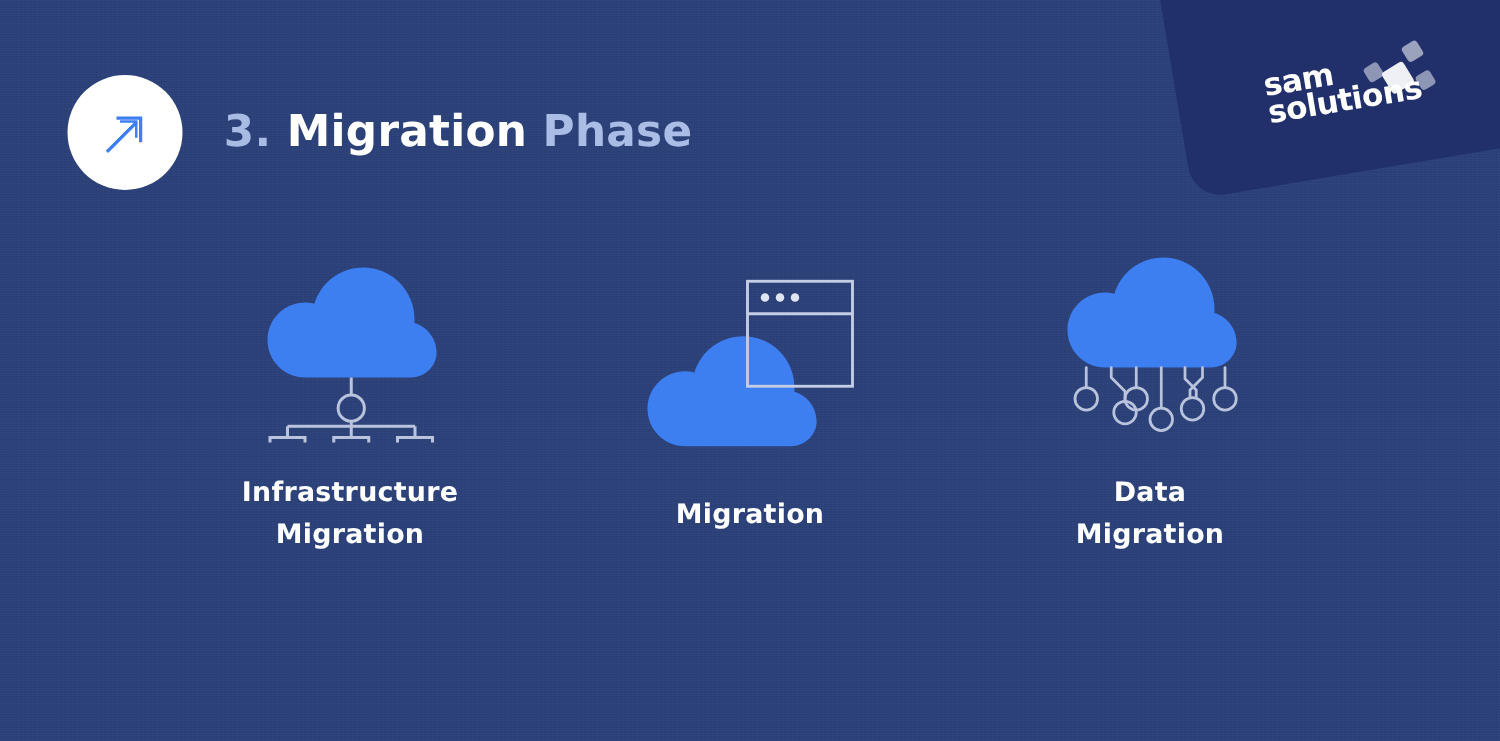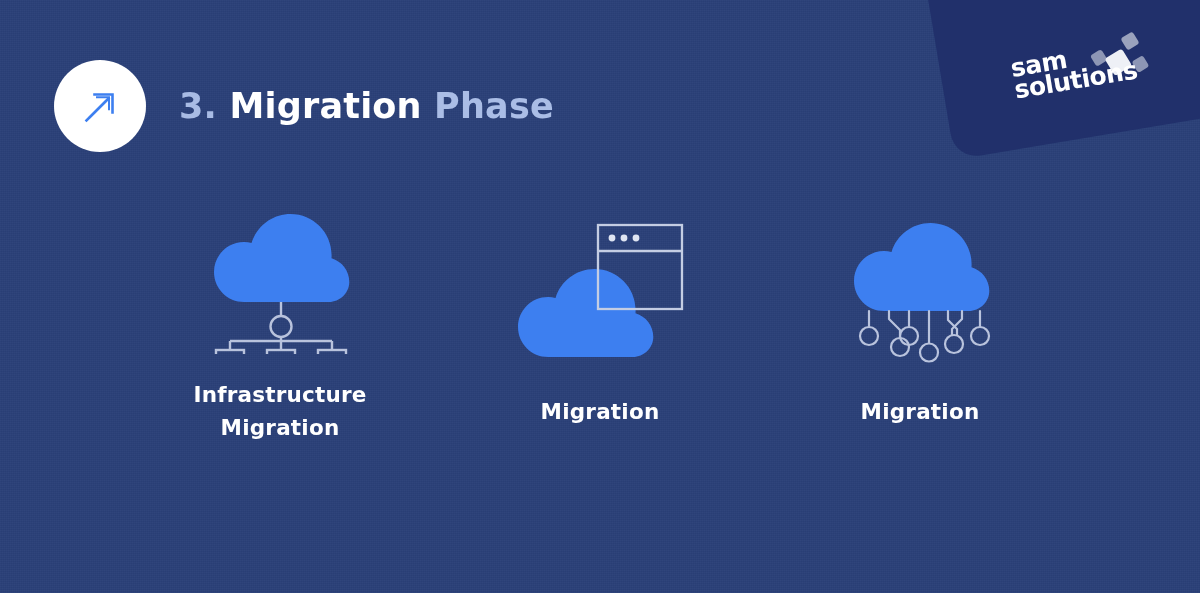--- a/index.html
+++ b/index.html
@@ -258,20 +258,21 @@
             <circle cx="29" cy="121" r="9"></circle>
             <circle cx="60" cy="132" r="9"></circle>
             <circle cx="69" cy="121" r="9"></circle>
             <circle cx="89" cy="137.5" r="9"></circle>
             <circle cx="114" cy="129" r="9"></circle>
             <circle cx="140" cy="121" r="9"></circle>
           </g>
         </svg>
       </div>
       <div class="card-label">
+        <div>Data</div>
         <div>Migration</div>
       </div>
     </div>
 
   </div>
 
   <div id="noise-texture"></div>
 </div>
 
 </body></html>

